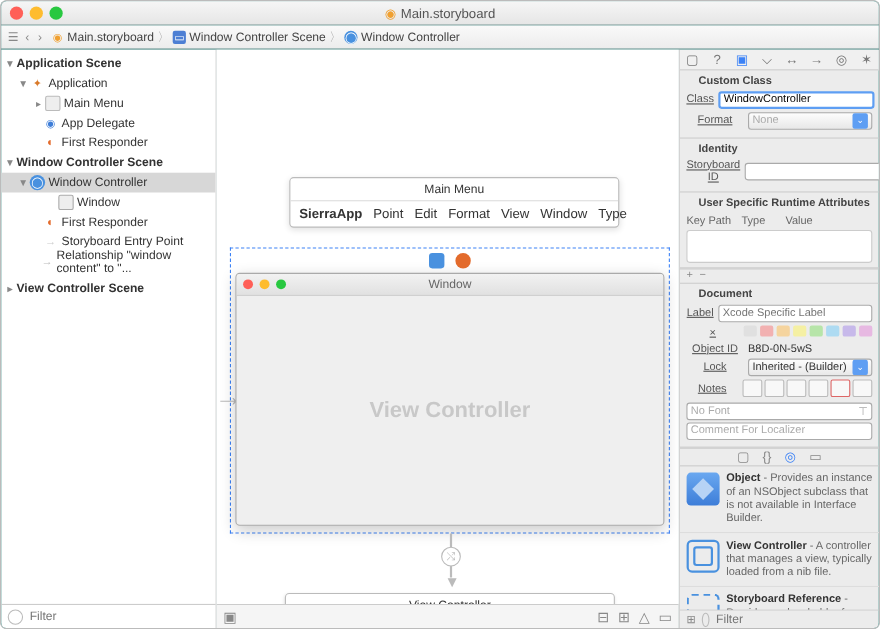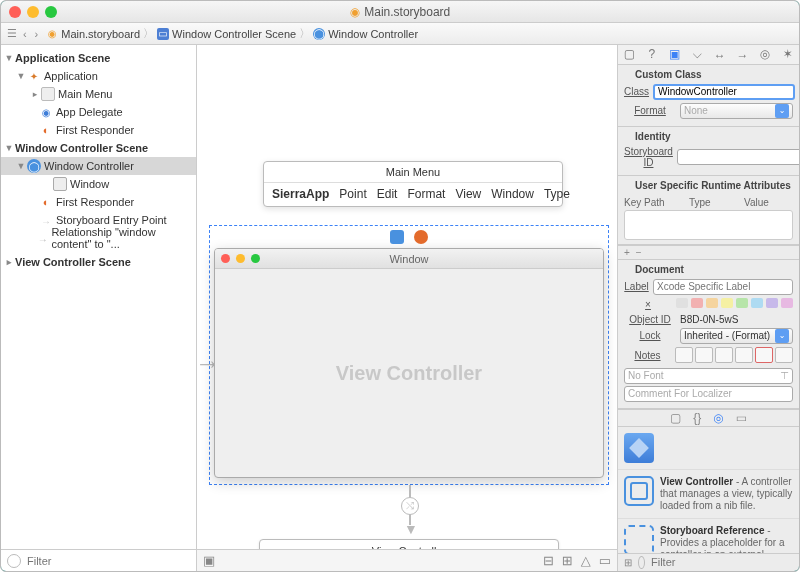--- a/index.html
+++ b/index.html
@@ -62,21 +62,21 @@
 .insp-tabs .tab.active { color: #3c82f6; }
 .section { border-bottom: 1px solid #ccc; padding: 4px 6px; }
 .section h4 { font-size: 10px; font-weight: 600; color: #444; margin-bottom: 4px; margin-left: 11px; }
 .row { display: flex; align-items: center; margin-bottom: 3px; gap: 4px; }
 .row .lbl { width: 52px; text-align: center; color: #555; font-size: 10px; text-decoration: underline; }
 .row input[type=text] { flex: 1; height: 16px; border: 1px solid #aaa; border-radius: 3px; padding: 0 3px; font-size: 10px; background: #fff; }
 .row input.hl { border: 2px solid #5e9ef3; }
 .row .sel { flex: 1; height: 16px; background: linear-gradient(#fdfdfd,#e8e8e8); border: 1px solid #aaa; border-radius: 3px; display: flex; align-items: center; padding: 0 3px; font-size: 10px; justify-content: space-between; }
 .row .sel .car { background: #5e9ef3; color: #fff; width: 14px; height: 14px; border-radius: 2px; text-align: center; font-size: 8px; line-height: 14px; }
 .row .dim { color: #aaa; }
-.attrs-head { display: flex; font-size: 10px; color: #666; padding: 2px 0; gap: 15px; }
+.attrs-head { display: flex; font-size: 10px; color: #666; padding: 2px 0; }
 .attrs-head span:nth-child(1){ width: 50px; } .attrs-head span:nth-child(2){ width: 40px; }
 .disclose { height: 18px; display: flex; align-items: center; gap: 6px; padding: 0 6px; color: #888; border-bottom: 1px solid #ccc; border-top: 1px solid #ccc; }
 .swatches { display: flex; gap: 3px; margin-bottom: 3px; }
 .sw { width: 12px; height: 10px; border-radius: 2px; }
 .notes-tb { display: flex; gap: 2px; margin-bottom: 2px; height: 16px; }
 .notes-tb .btn { width: 18px; border: 1px solid #bbb; background: #f8f8f8; border-radius: 2px; }
 .notes-field { height: 16px; border: 1px solid #aaa; background: #fff; border-radius: 3px; margin-bottom: 2px; color: #aaa; padding: 1px 3px; font-size: 10px; display: flex; justify-content: space-between; }
 .spacer { flex: 1; }
 .lib-tabs { height: 22px; display: flex; justify-content: center; align-items: center; gap: 12px; color: #888; border-top: 1px solid #ccc; border-bottom: 1px solid #ccc; font-size: 12px; }
 .lib-tabs .active { color: #3c82f6; }
@@ -315,21 +315,21 @@
               <div class="sw" style="background: rgb(231, 185, 226);"></div>
             </div>
           </div>
         <div class="row">
             <span class="lbl">Object ID</span>
             <span>B8D-0N-5wS</span>
           </div>
         <div class="row">
             <span class="lbl">Lock</span>
             <div class="sel">
-              <span>Inherited - (Format)</span>
+              <span>Inherited - (Builder)</span>
               <span class="car">⌄</span>
             </div>
           </div>
         <div class="row">
             <span class="lbl">Notes</span>
           <div class="notes-tb">
             <div class="btn"></div>
               <div class="btn"></div>
               <div class="btn"></div>
               <div class="btn"></div>
@@ -350,20 +350,21 @@
 
       <div class="lib-tabs">
         <span>▢</span>
         <span>{}</span>
         <span class="active">◎</span>
         <span>▭</span>
       </div>
       <div class="library" id="library">
           <div class="lib-item">
             <div class="ico cube"></div>
+            <div class="txt"><b>Object</b> - Provides an instance of an NSObject subclass that is not available in Interface Builder.</div>
           </div>
           <div class="lib-item">
             <div class="ico vc"></div>
             <div class="txt"><b>View Controller</b> - A controller that manages a view, typically loaded from a nib file.</div>
           </div>
           <div class="lib-item">
             <div class="ico sb"></div>
             <div class="txt"><b>Storyboard Reference</b> - Provides a placeholder for a controller in an external storyboard.</div>
           </div>
         </div>

